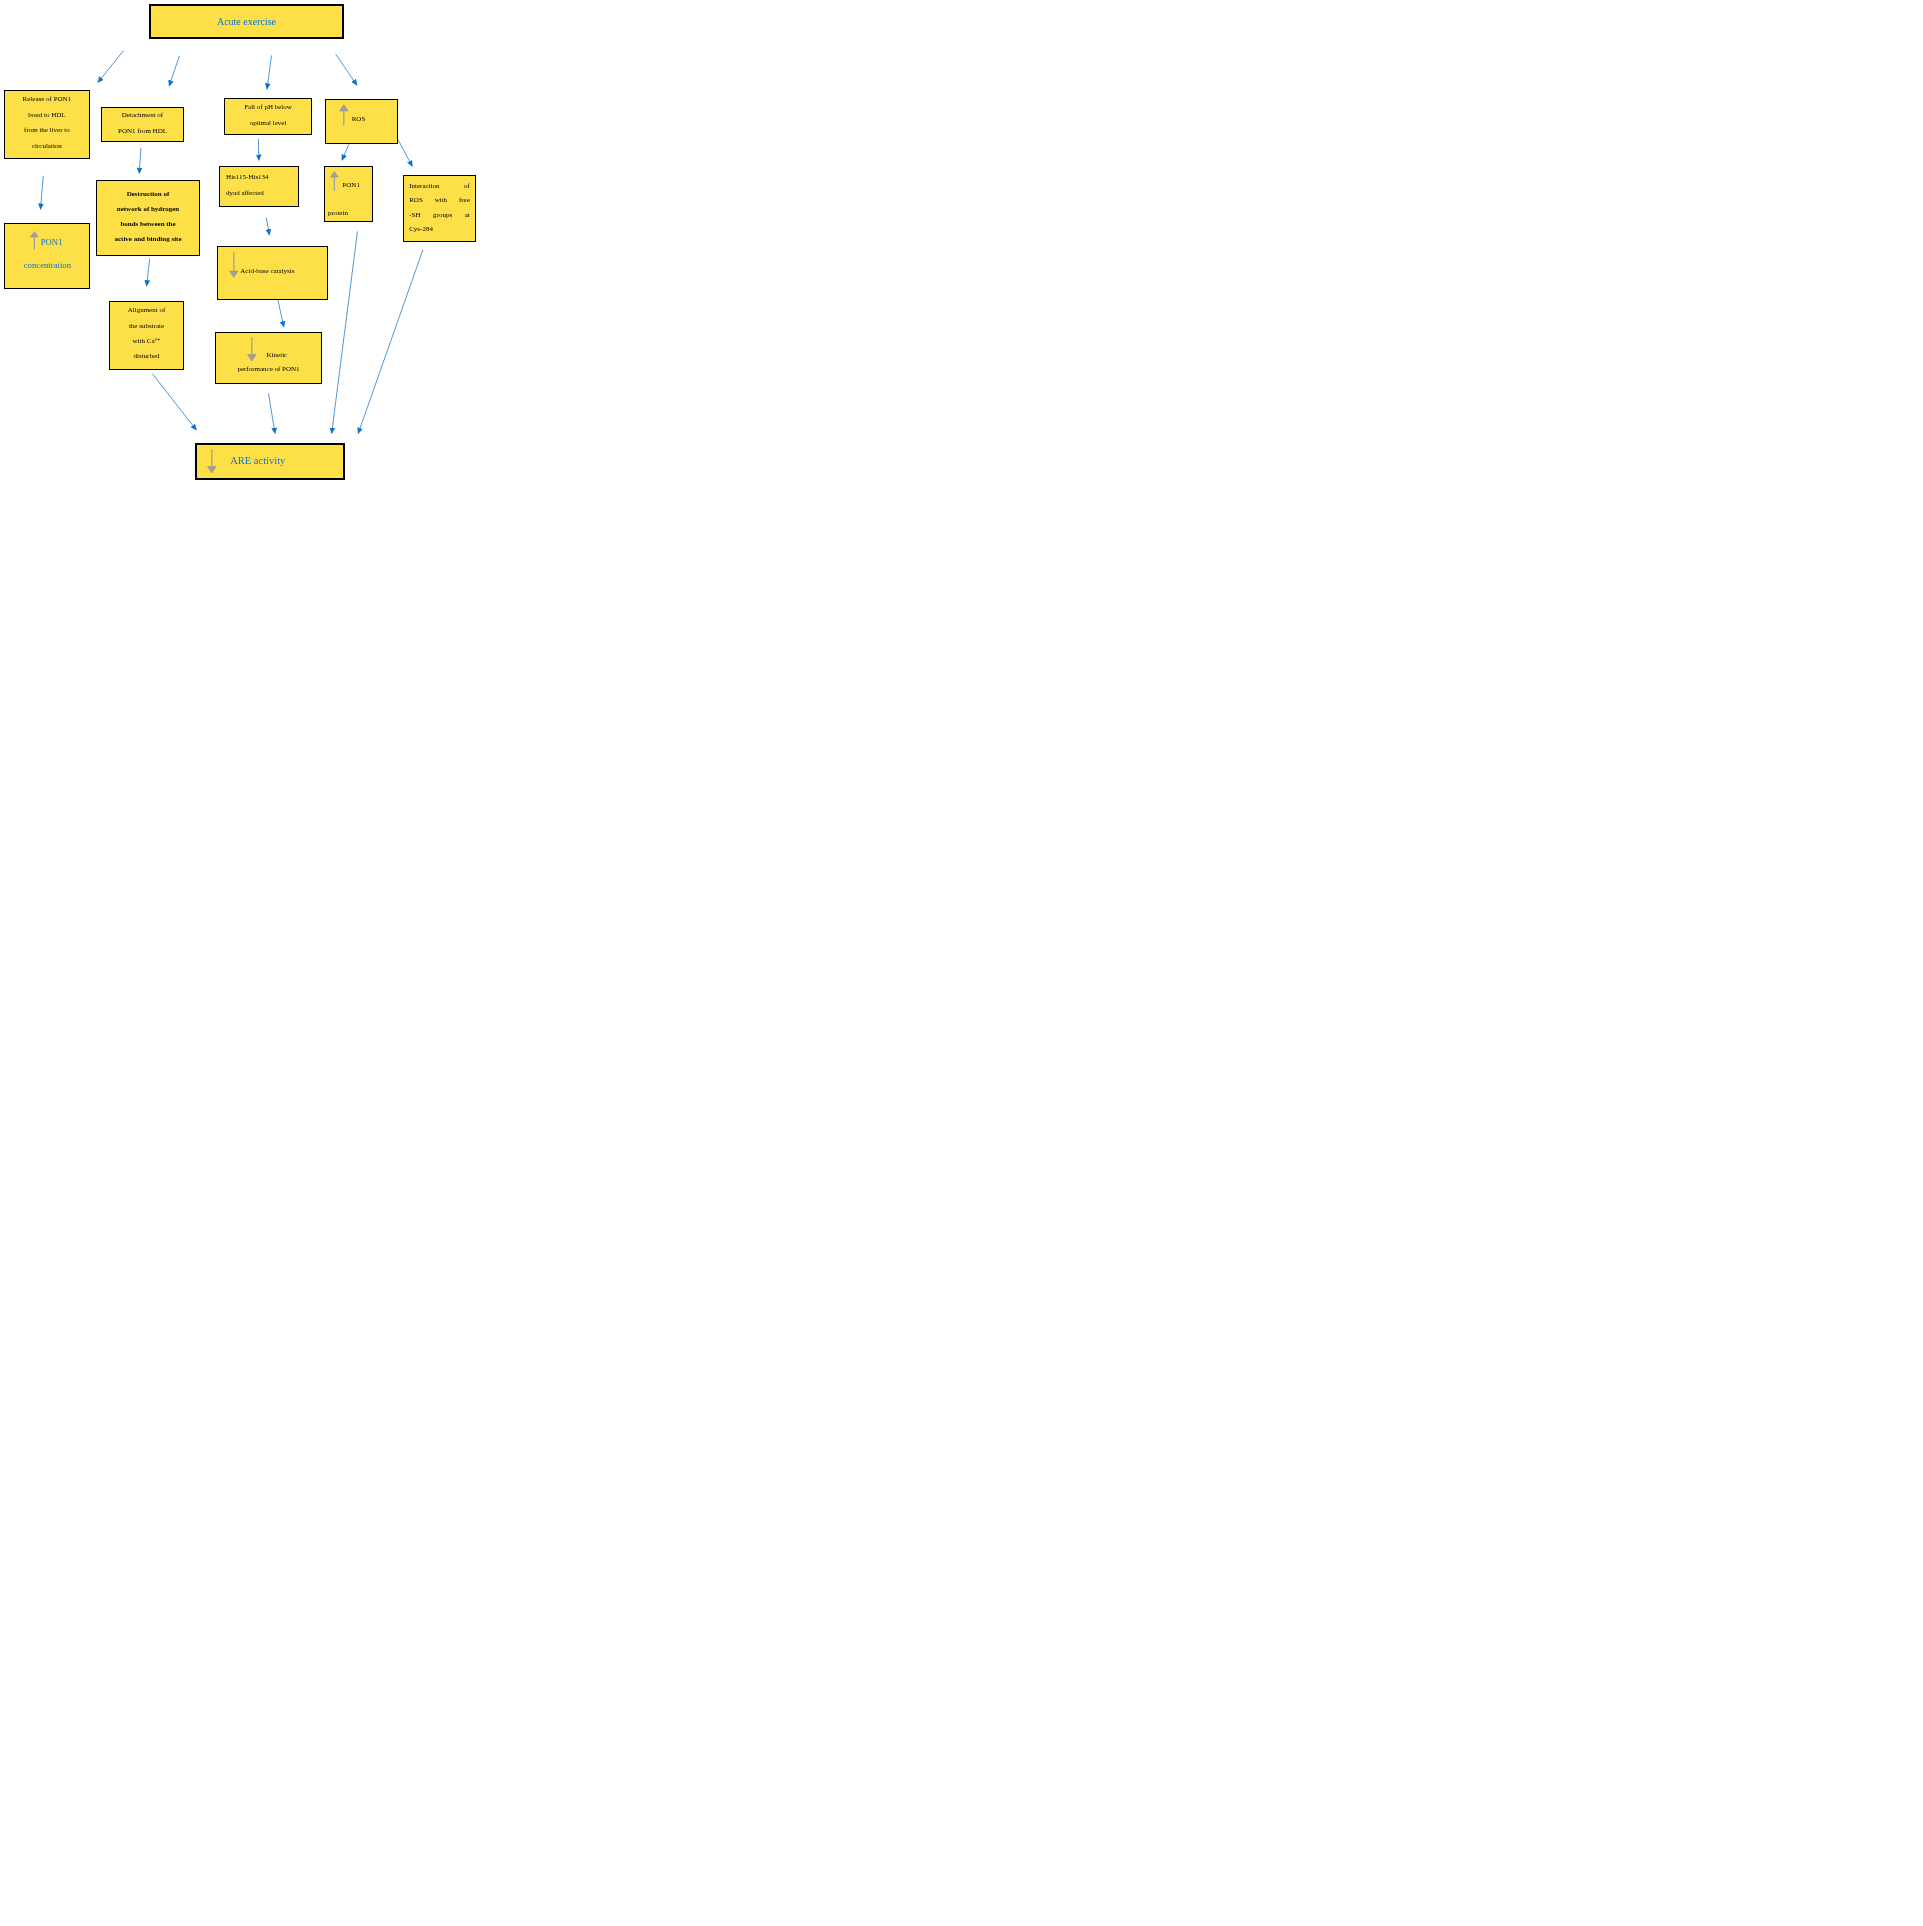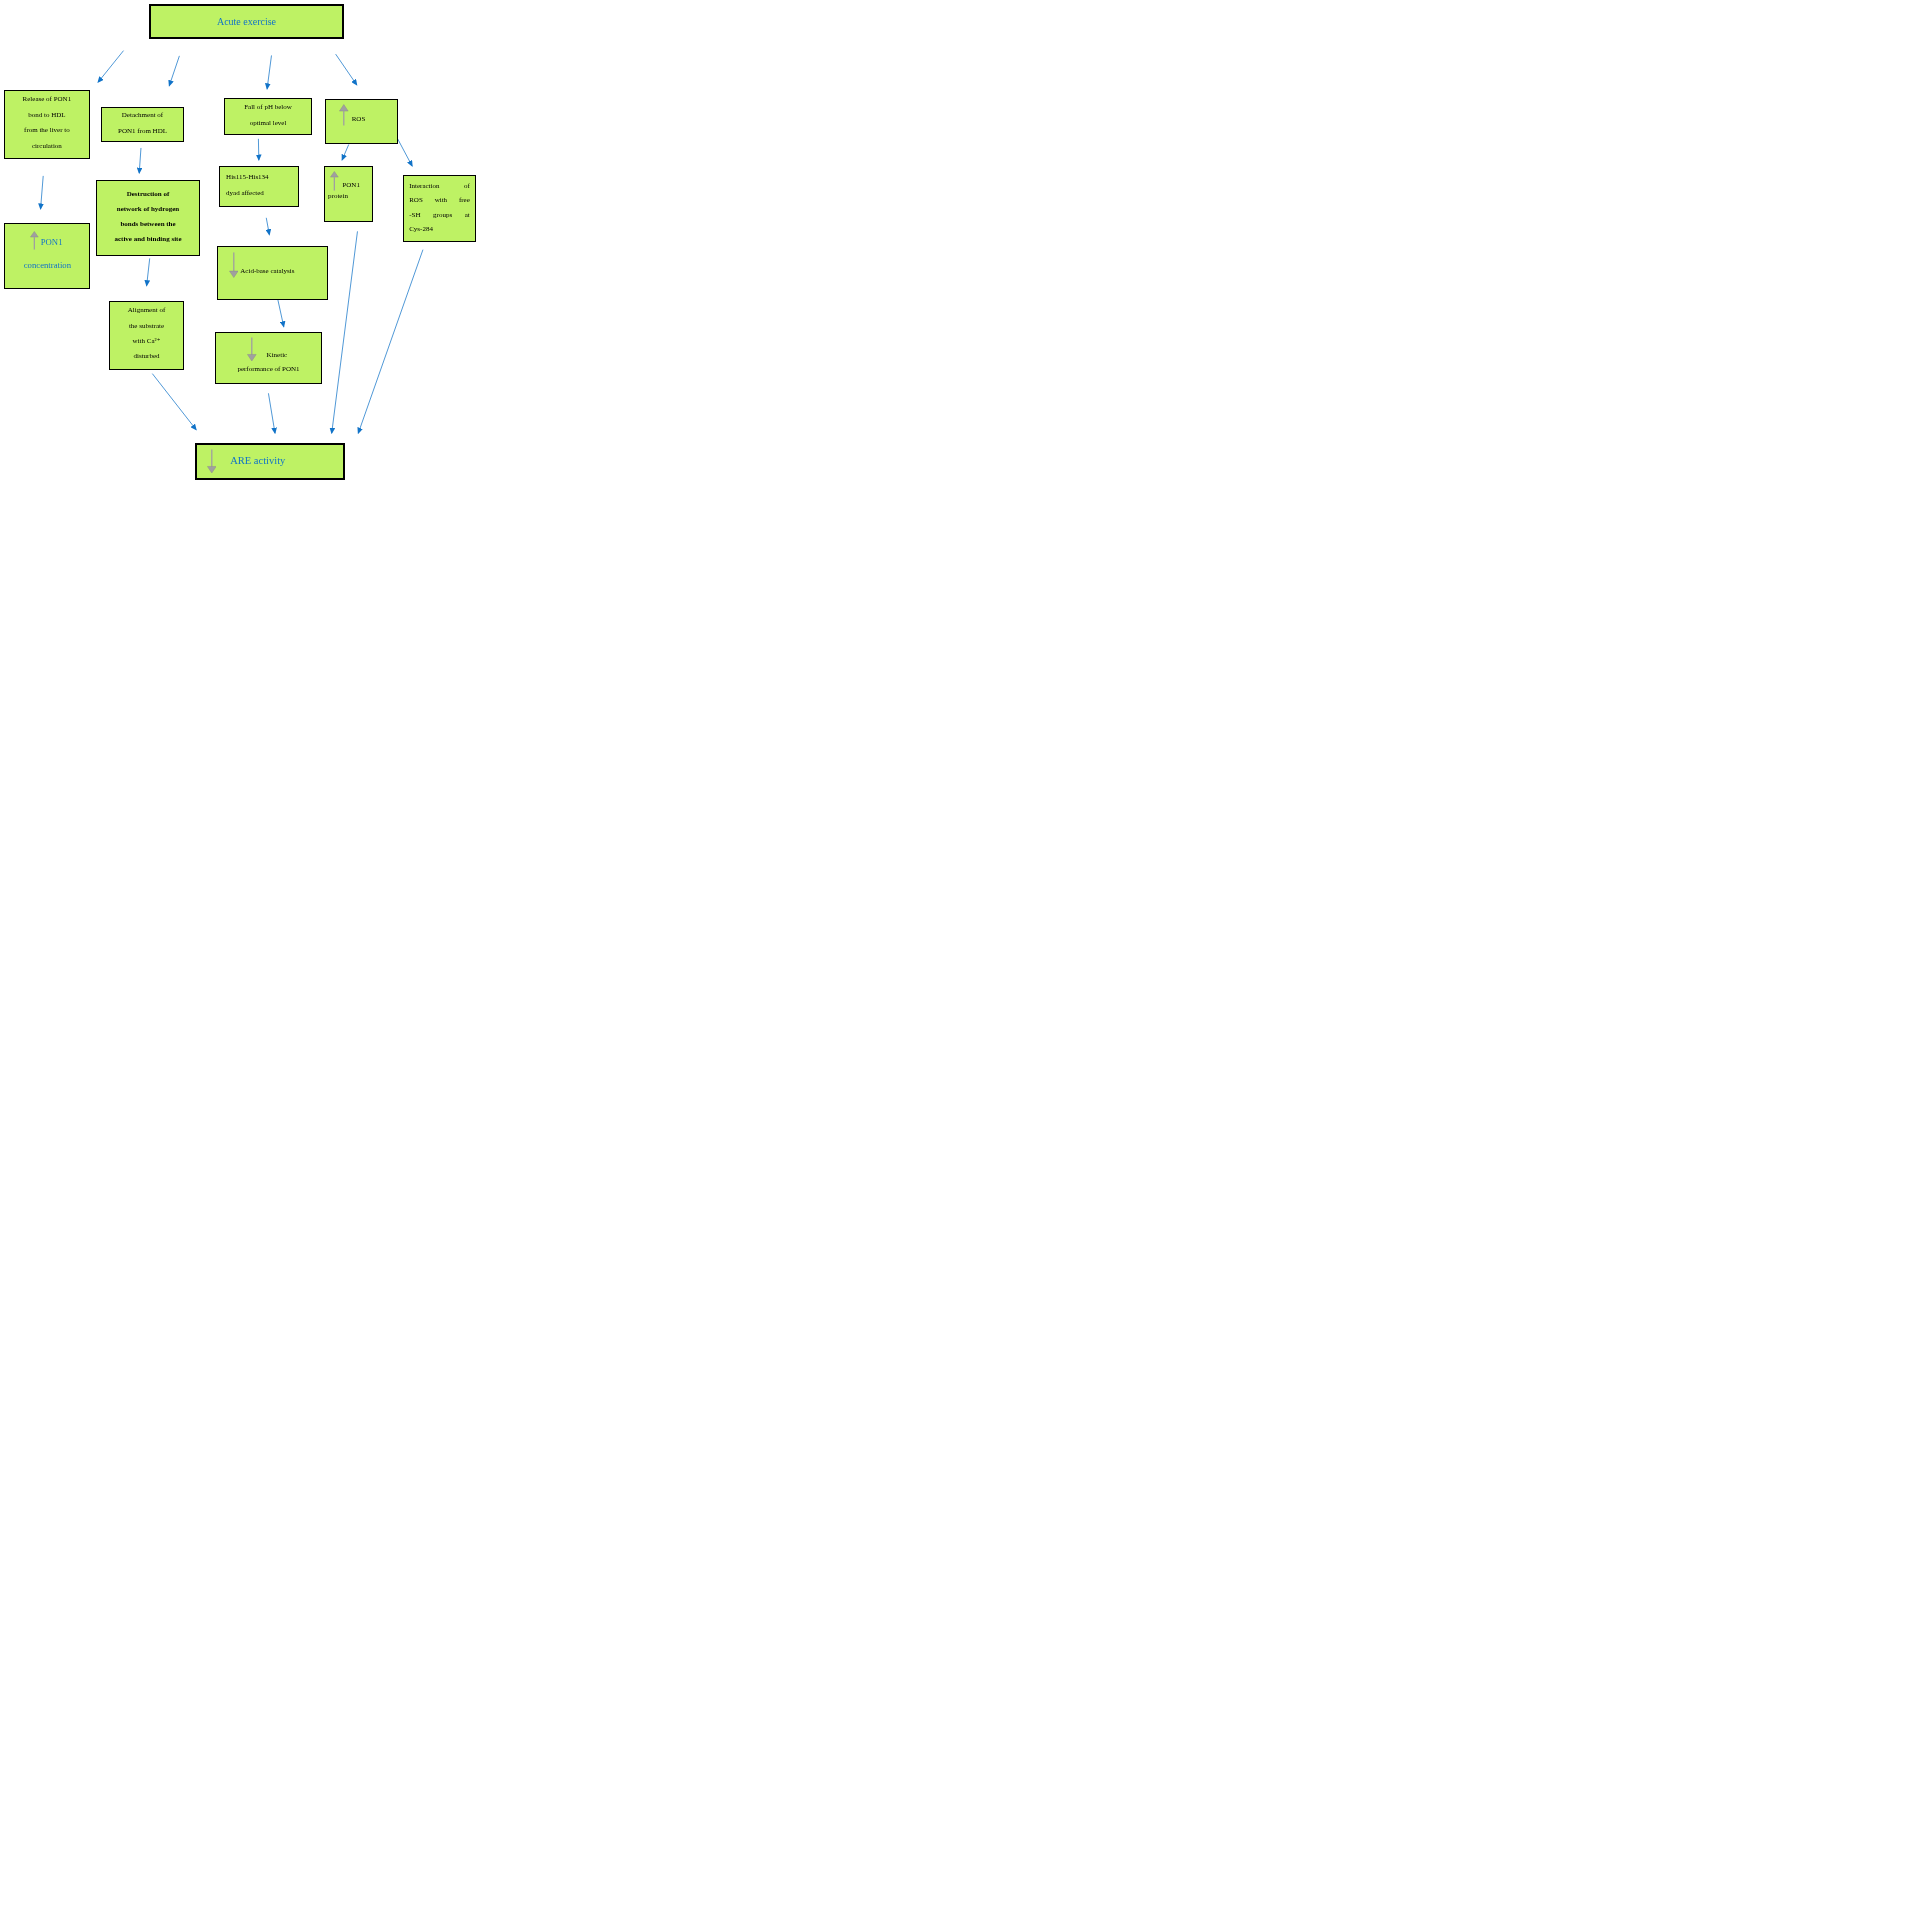--- a/index.html
+++ b/index.html
@@ -13,21 +13,21 @@
     position:relative;
     width:481px;height:481px;
     background:#ffffff;
     font-family:"Liberation Serif","DejaVu Serif",serif;
     color:#000;
     overflow:hidden;
   }
   .box{
     position:absolute;
     border:1.7px solid var(--box_border);
-    background:#bef264;
+    background:#fde047;
     box-sizing:border-box;
     font-size:7px;
   }
   .center{text-align:center;}
   .line{display:block;}
   .blue{color:var(--accent_blue);}
   .title-box{
     border-width:2.2px;
     font-size:10px;
     line-height:31px;
@@ -130,21 +130,21 @@
   </div>
 
   <div class="box" style="left:324px;top:166px;width:49px;height:56px;">
     <div class="row" style="padding-left:5.2px;padding-top:4.4px;gap:3.5px;">
       <svg class="garrow" width="8.7" height="20" viewBox="0 0 20 46">
         <polygon points="10,1 19,14 1,14" style="fill:var(--arrow_gray);stroke:var(--arrow_gray_dark);stroke-width:1"></polygon>
         <rect x="8.5" y="13" width="3" height="32" style="fill:var(--arrow_gray)"></rect>
       </svg>
       <span style="margin-top:9.6px;">PON1</span>
     </div>
-    <div style="padding-left:3.1px;margin-top:1px;">
+    <div style="padding-left:3.1px;margin-top:18px;">
       <span>protein</span>
     </div>
   </div>
 
   <div class="box" style="left:403px;top:175px;width:73px;height:67px;padding:3.1px 5.2px 0 5.2px;line-height:2.05;">
     <div class="jline">Interaction of</div>
     <div class="jline">ROS with free</div>
     <div class="jline">-SH groups at</div>
     <div class="jline-last">Cys-284</div>
   </div>

